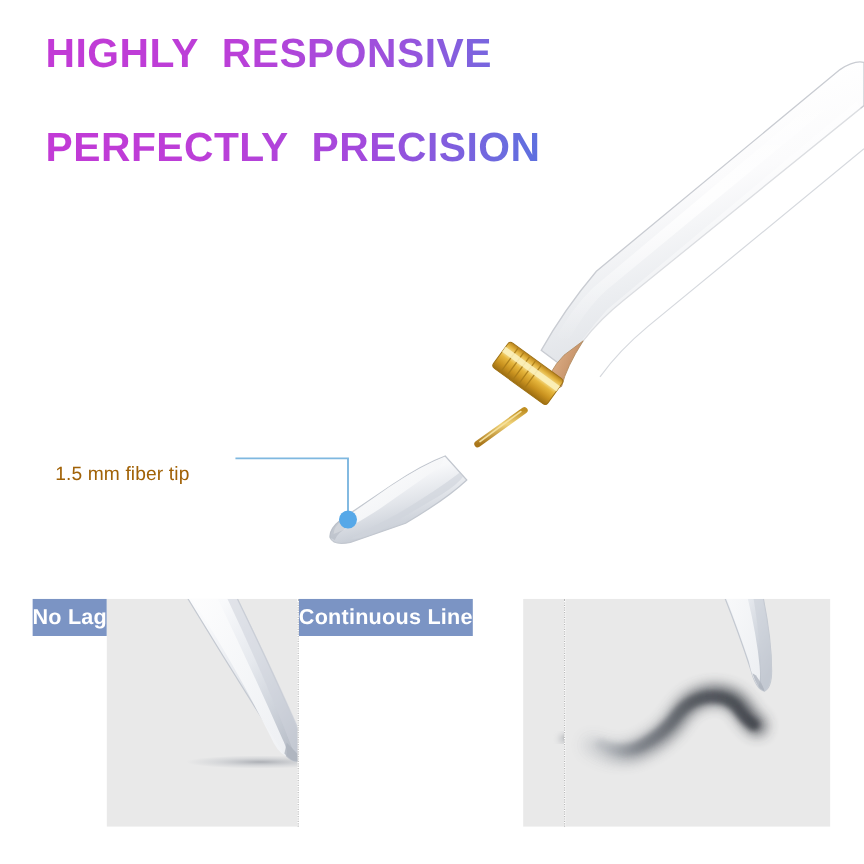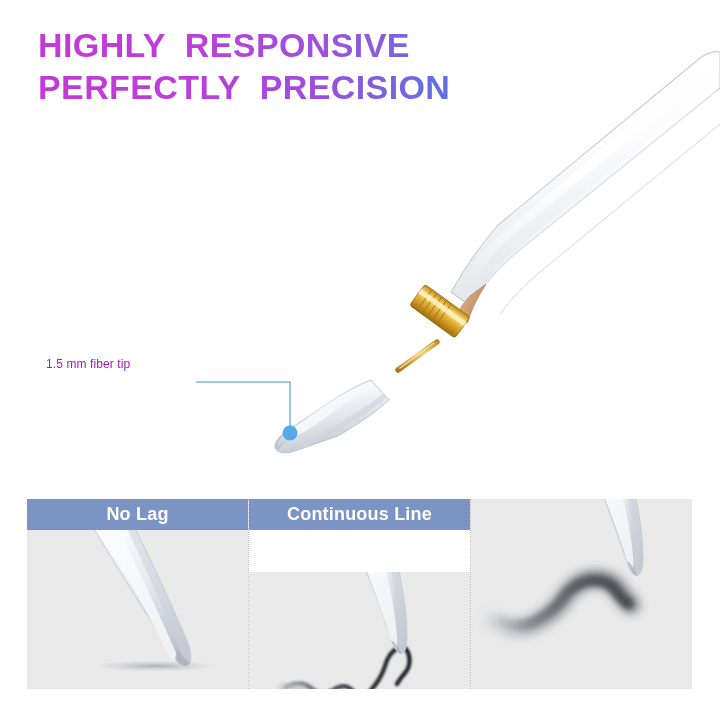--- a/index.html
+++ b/index.html
@@ -37,59 +37,60 @@
     letter-spacing: 0.4px;
     white-space: pre;
     background-image: linear-gradient(90deg, #c23ad6 0%, #bb3fd8 24%, #9b52dd 46%, #5f74e0 66%, #3180de 82%, #2f7fe0 100%);
     -webkit-background-clip: text;
     background-clip: text;
     color: transparent;
     -webkit-text-fill-color: transparent;
   }
   .headline-line.l2 {
     background-image: linear-gradient(90deg, #c23ad6 0%, #bb3fd8 22%, #a24add 42%, #6a6cdf 60%, #3a7ade 76%, #2f7fe0 100%);
+    margin-top: 36px;
   }
 
   
   #stylus-stage {
     position: absolute;
     left: 0;
     top: 0;
     width: 720px;
     height: 490px;
   }
 
   
   .callout-label {
     position: absolute;
     left: 46px;
-    top: 357px;
+    top: 387px;
     font-family: "Liberation Sans", sans-serif;
-    font-size: 12px;
-    color: #a21caf;
+    font-size: 16px;
+    color: #a16207;
     letter-spacing: 0.1px;
     white-space: nowrap;
   }
 
   
   #feature-row {
     position: absolute;
     left: 27px;
     top: 499px;
     width: 665px;
     height: 190px;
     display: flex;
     flex-direction: row;
   }
   .feature-panel {
     position: relative;
     width: 221.6px;
     height: 190px;
     display: flex;
-    flex-direction: column;
+    flex-direction: row;
     overflow: hidden;
   }
   .feature-panel + .feature-panel {
     border-left: 1px dotted #b9b9b9;
     gap: 42px;
   }
   .panel-header {
     height: 31px;
     background: #7b94c4;
     color: #ffffff;

